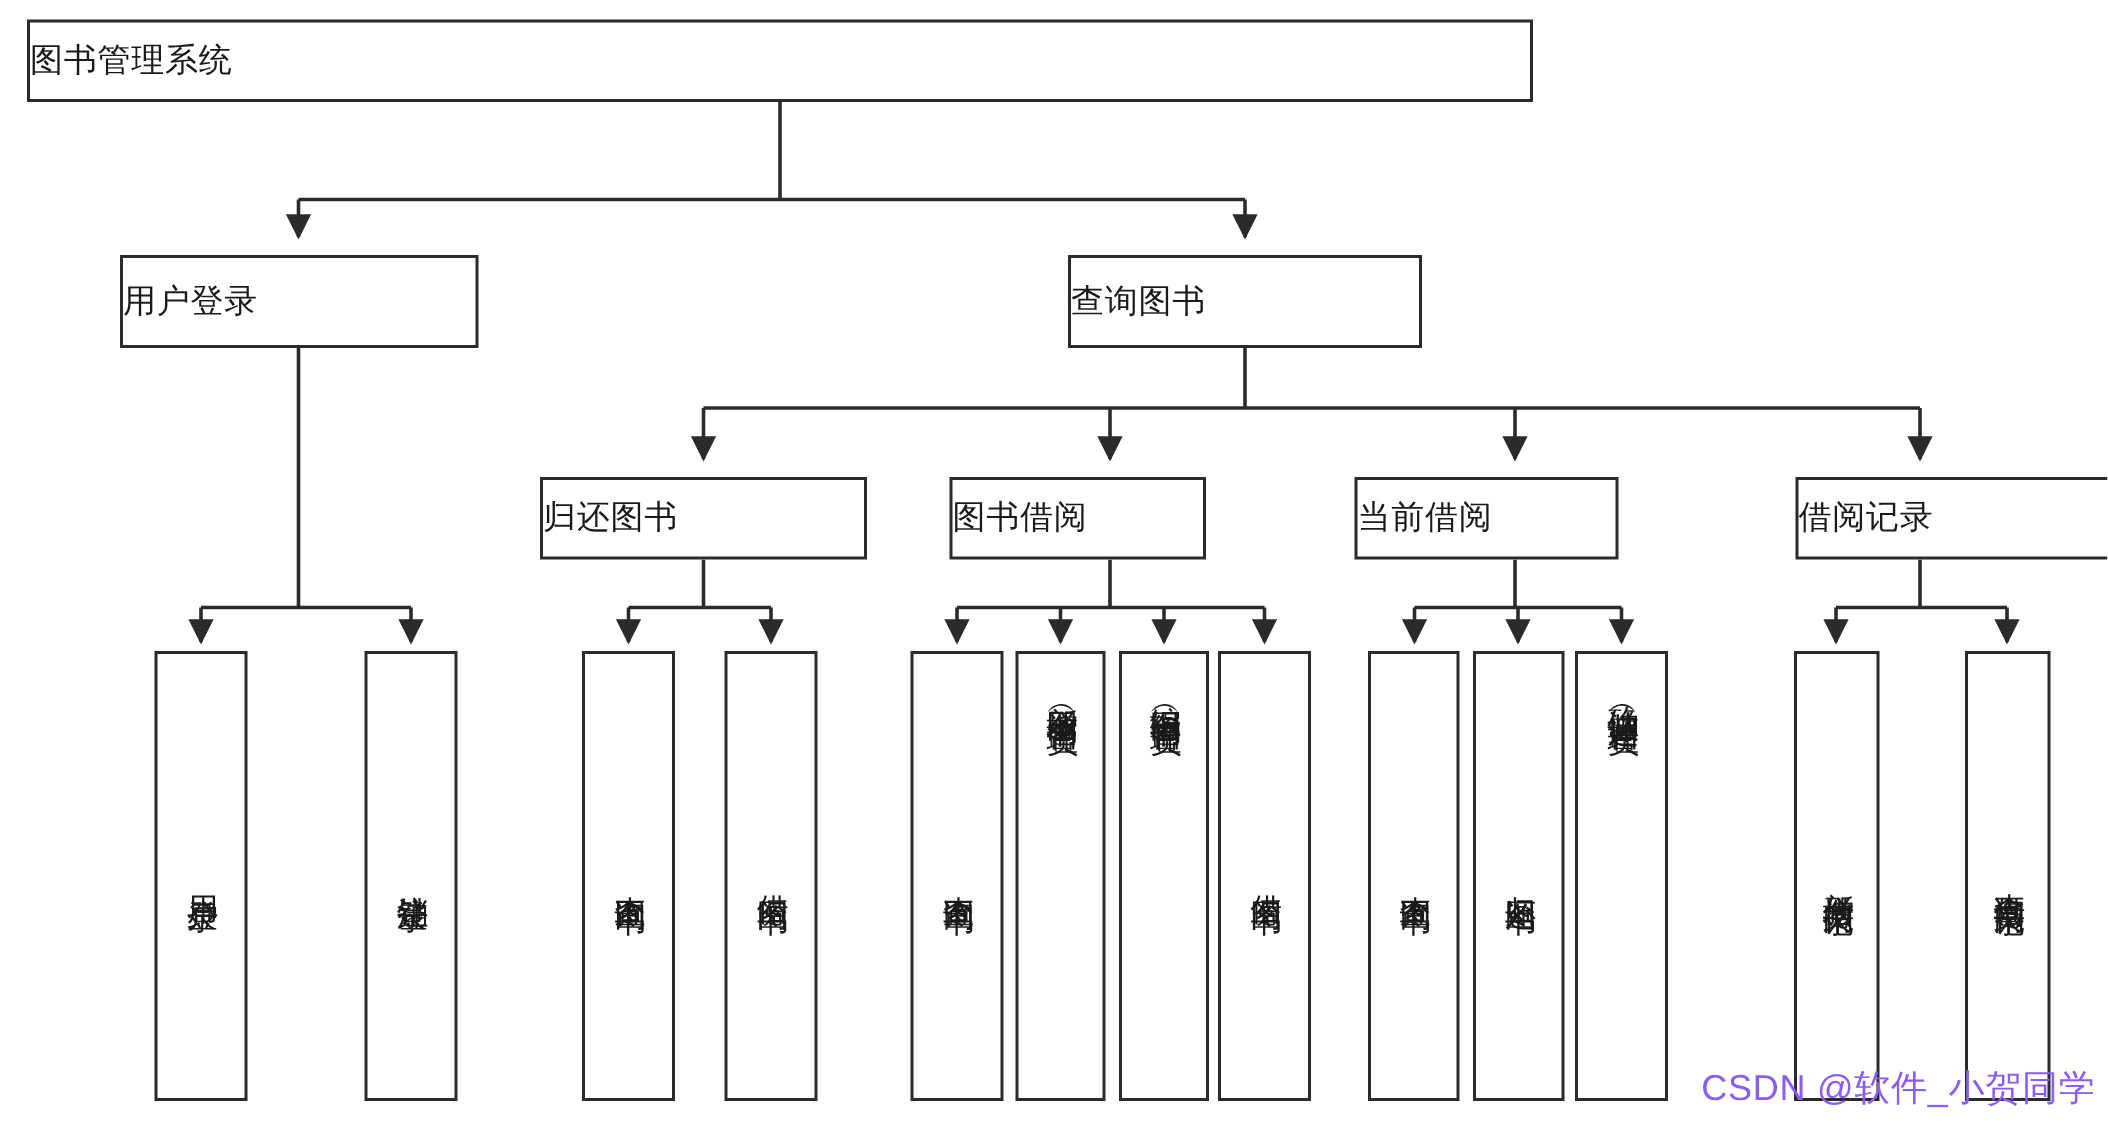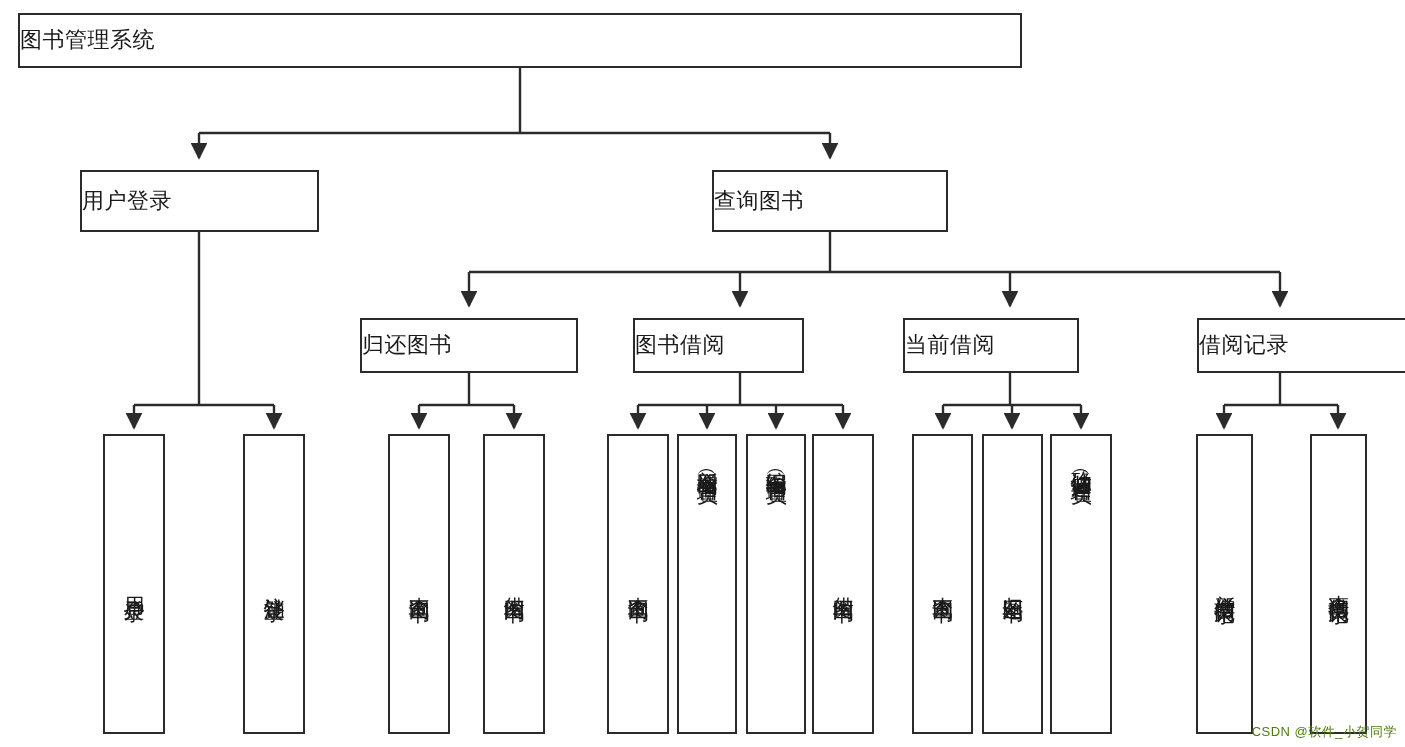--- a/index.html
+++ b/index.html
@@ -63,22 +63,22 @@
     left: 0;
     top: 0;
     width: 1405px;
     height: 747px;
     pointer-events: none;
   }
   .watermark {
     position: absolute;
     right: 8px;
     bottom: 6px;
-    font-size: 13px;
-    color: #4d7c0f;
+    font-size: 24px;
+    color: #8b5cf6;
     white-space: nowrap;
     letter-spacing: 0.5px;
   }
 </style>
 </head>
 <body>
 
 <div id="canvas">
 
   <svg class="links" viewBox="0 0 1405 747">

